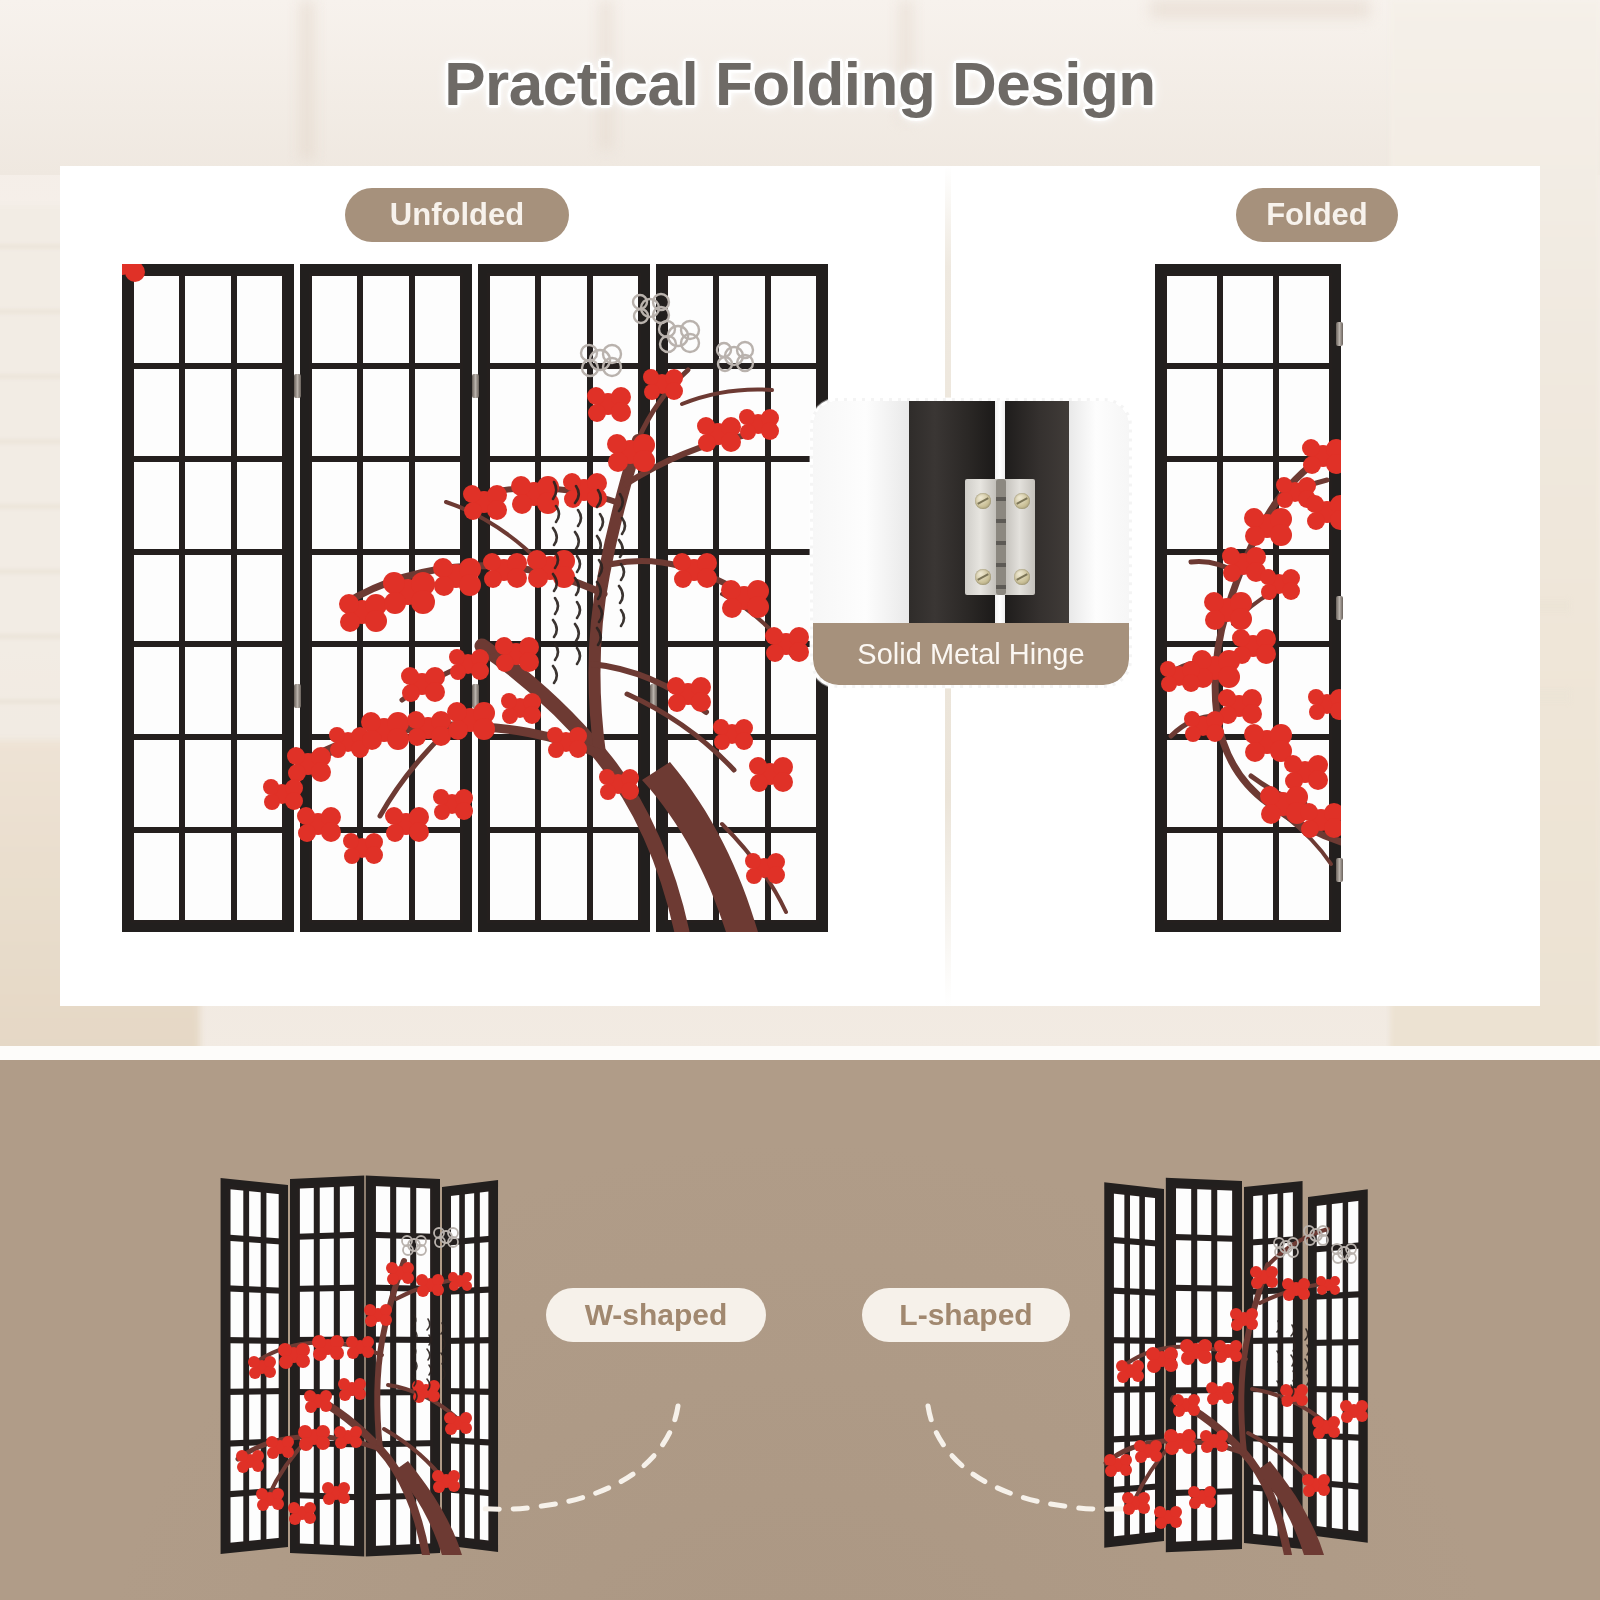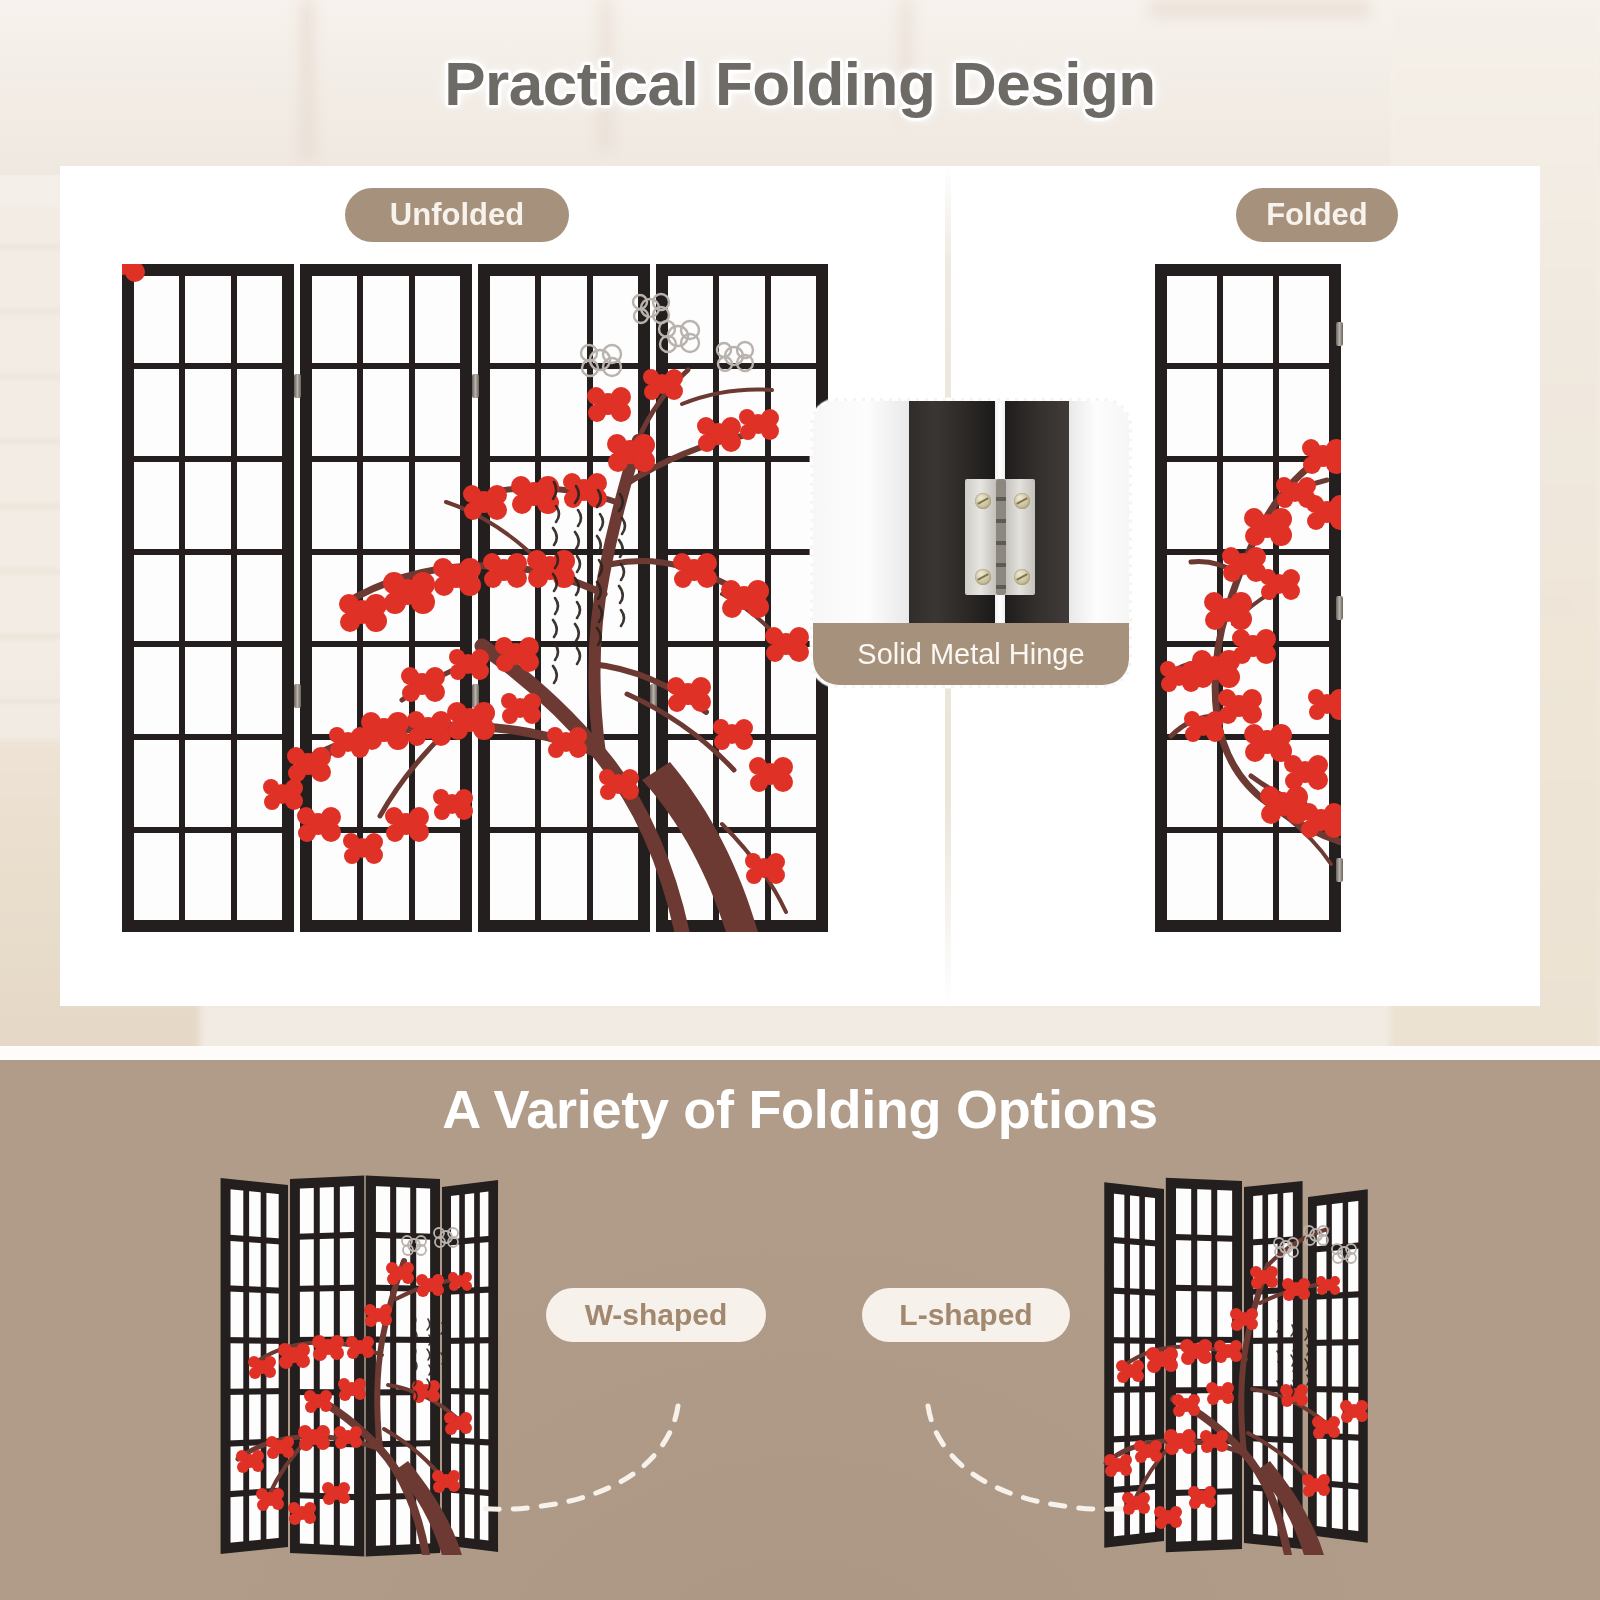--- a/index.html
+++ b/index.html
@@ -1459,17 +1459,16 @@
         <path d="M208 6 C200 58 150 96 72 106 C46 110 24 110 6 108" fill="none" stroke="#f6f1ea" stroke-width="5" stroke-linecap="round" stroke-dasharray="14 14"></path>
       </svg>
     </div>
     <div class="dash-curve" style="left:906px; top:340px;">
       <svg width="230" height="150" viewBox="0 0 230 150">
         <path d="M22 6 C30 58 80 96 158 106 C184 110 206 110 224 108" fill="none" stroke="#f6f1ea" stroke-width="5" stroke-linecap="round" stroke-dasharray="14 14"></path>
       </svg>
     </div>
   </div>
 
-  <div class="subtitle">A Variety of Folding Options</div>
   <div class="pill pill-light" id="badge-w">W-shaped</div>
   <div class="pill pill-light" id="badge-l">L-shaped</div>
 
 </div>
 
 </body></html>

